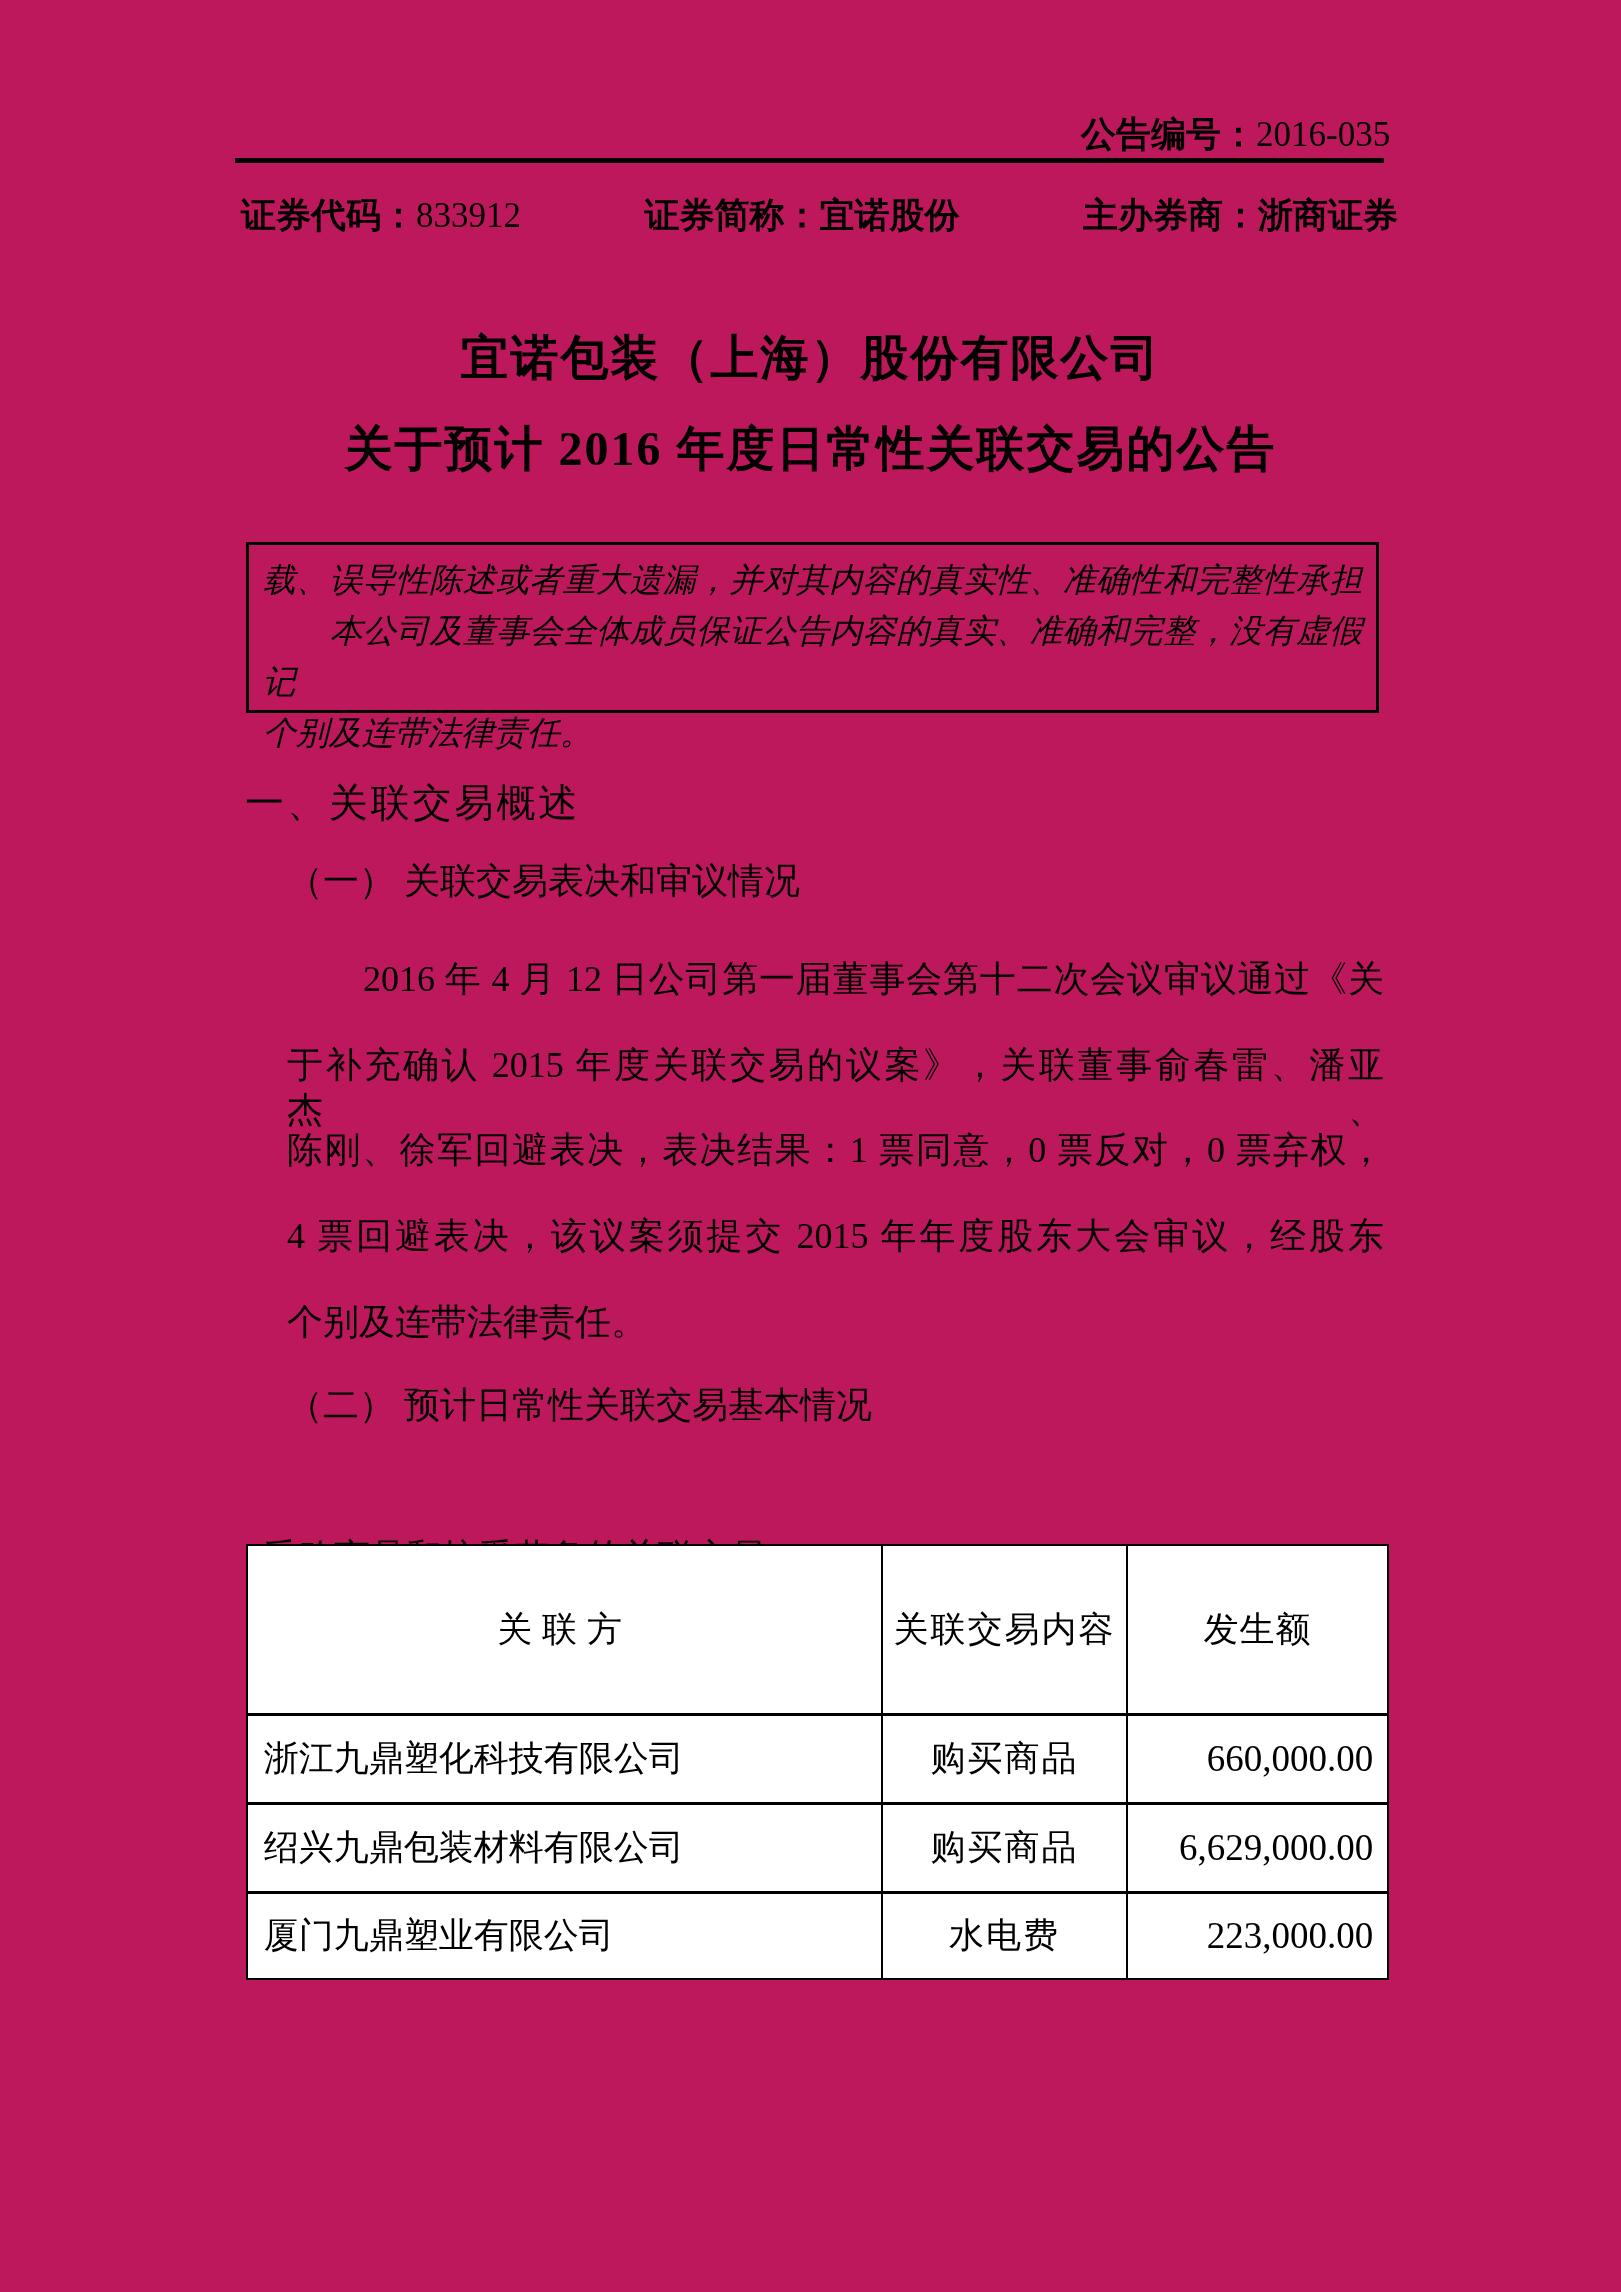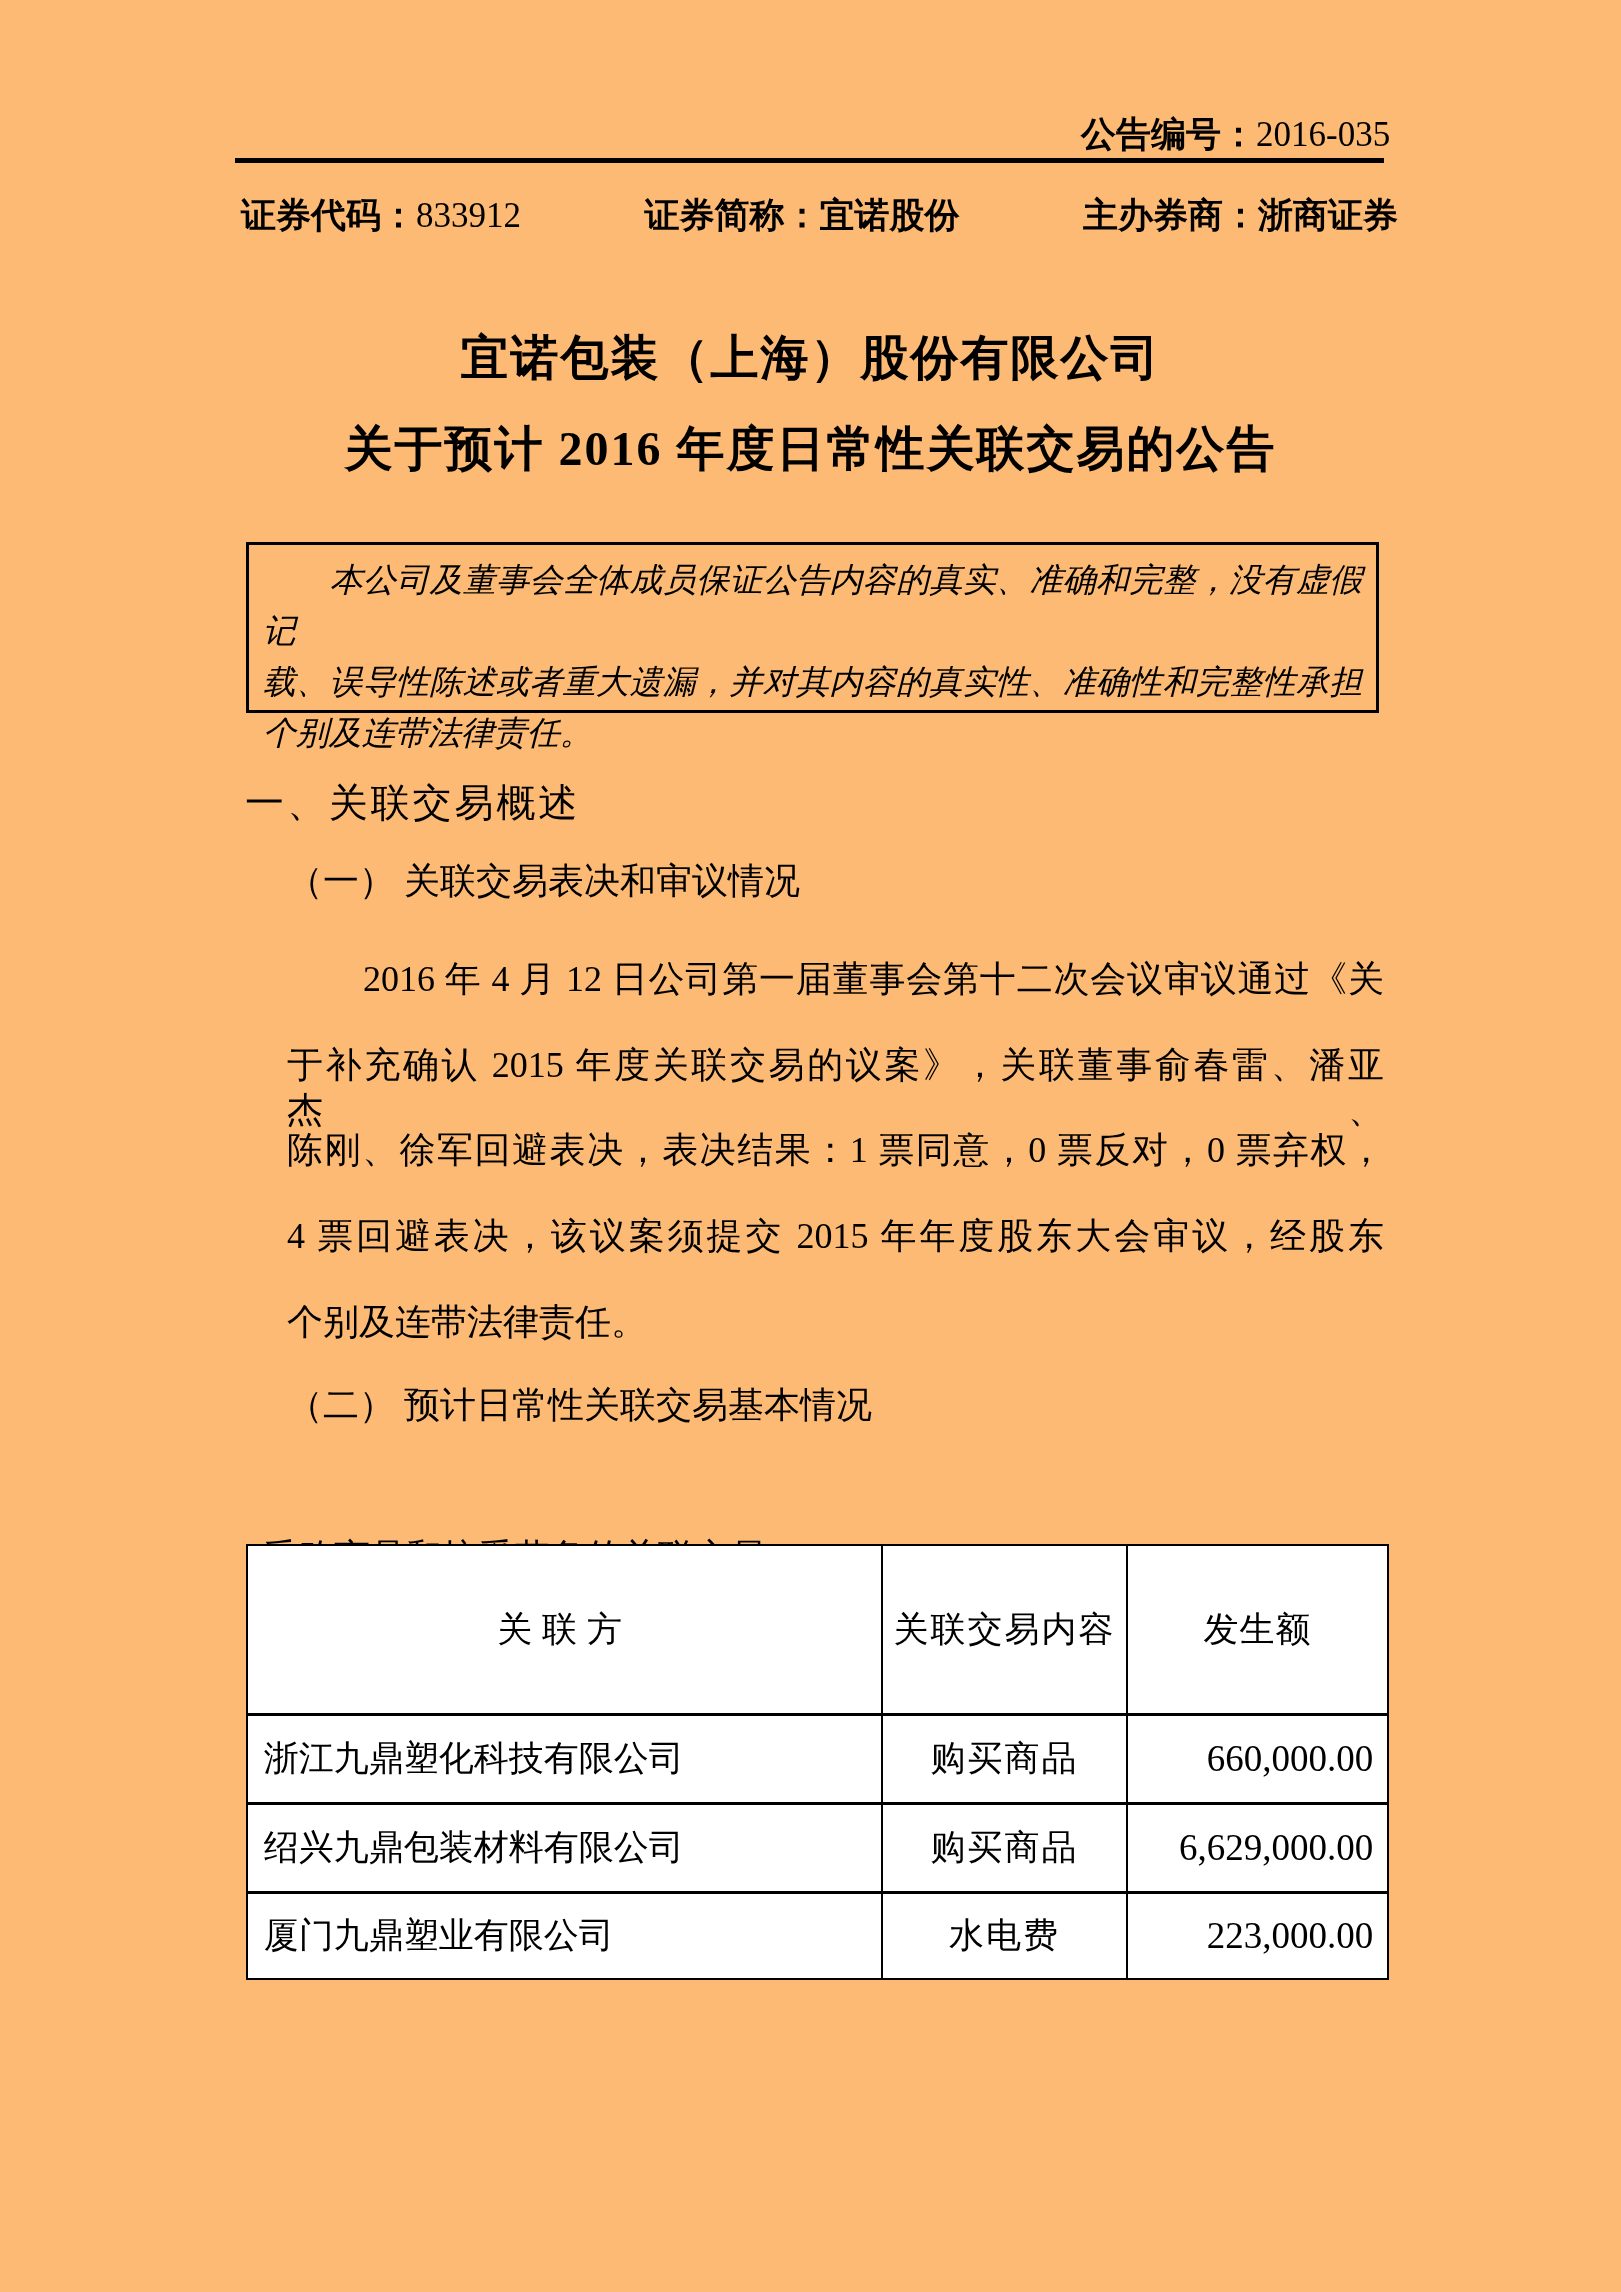--- a/index.html
+++ b/index.html
@@ -1,20 +1,20 @@
 <!DOCTYPE html>
 <html><head>
 <meta charset="utf-8">
 <style>
   html, body { margin: 0; padding: 0; background: #ffffff; }
   .page {
     position: relative;
     width: 1621px;
     height: 2293px;
-    background: #fdba74;
+    background: #be185d;
     color: #000000;
     font-family: "Liberation Serif", "DejaVu Serif", serif;
     overflow: hidden;
   }
 
   
   .notice-no {
     position: absolute;
     top: 112px; left: 1081px;
     font-size: 35px; line-height: 43px;
@@ -170,22 +170,22 @@
     </span>
     <span>
       <span class="lbl">主办券商：</span><span>浙商证券</span>
     </span>
   </div>
 
   <div class="doc-title title-1">宜诺包装（上海）股份有限公司</div>
   <div class="doc-title title-2">关于预计 2016 年度日常性关联交易的公告</div>
 
   <div class="disclaimer">
+    <span class="line just">载、误导性陈述或者重大遗漏，并对其内容的真实性、准确性和完整性承担</span>
     <span class="line indent just">本公司及董事会全体成员保证公告内容的真实、准确和完整，没有虚假记</span>
-    <span class="line just">载、误导性陈述或者重大遗漏，并对其内容的真实性、准确性和完整性承担</span>
     <span class="line">个别及连带法律责任。</span>
   </div>
 
   <div class="h-section">一、关联交易概述</div>
   <div class="h-sub h-sub1">（一） 关联交易表决和审议情况</div>
 
   <div class="para-line pl-1 just">2016 年 4 月 12 日公司第一届董事会第十二次会议审议通过《关</div>
   <div class="para-line pl-2 just">于补充确认 2015 年度关联交易的议案》，关联董事俞春雷、潘亚杰、</div>
   <div class="para-line pl-3 just">陈刚、徐军回避表决，表决结果：1 票同意，0 票反对，0 票弃权，</div>
   <div class="para-line pl-4 just">4 票回避表决，该议案须提交 2015 年年度股东大会审议，经股东</div>

